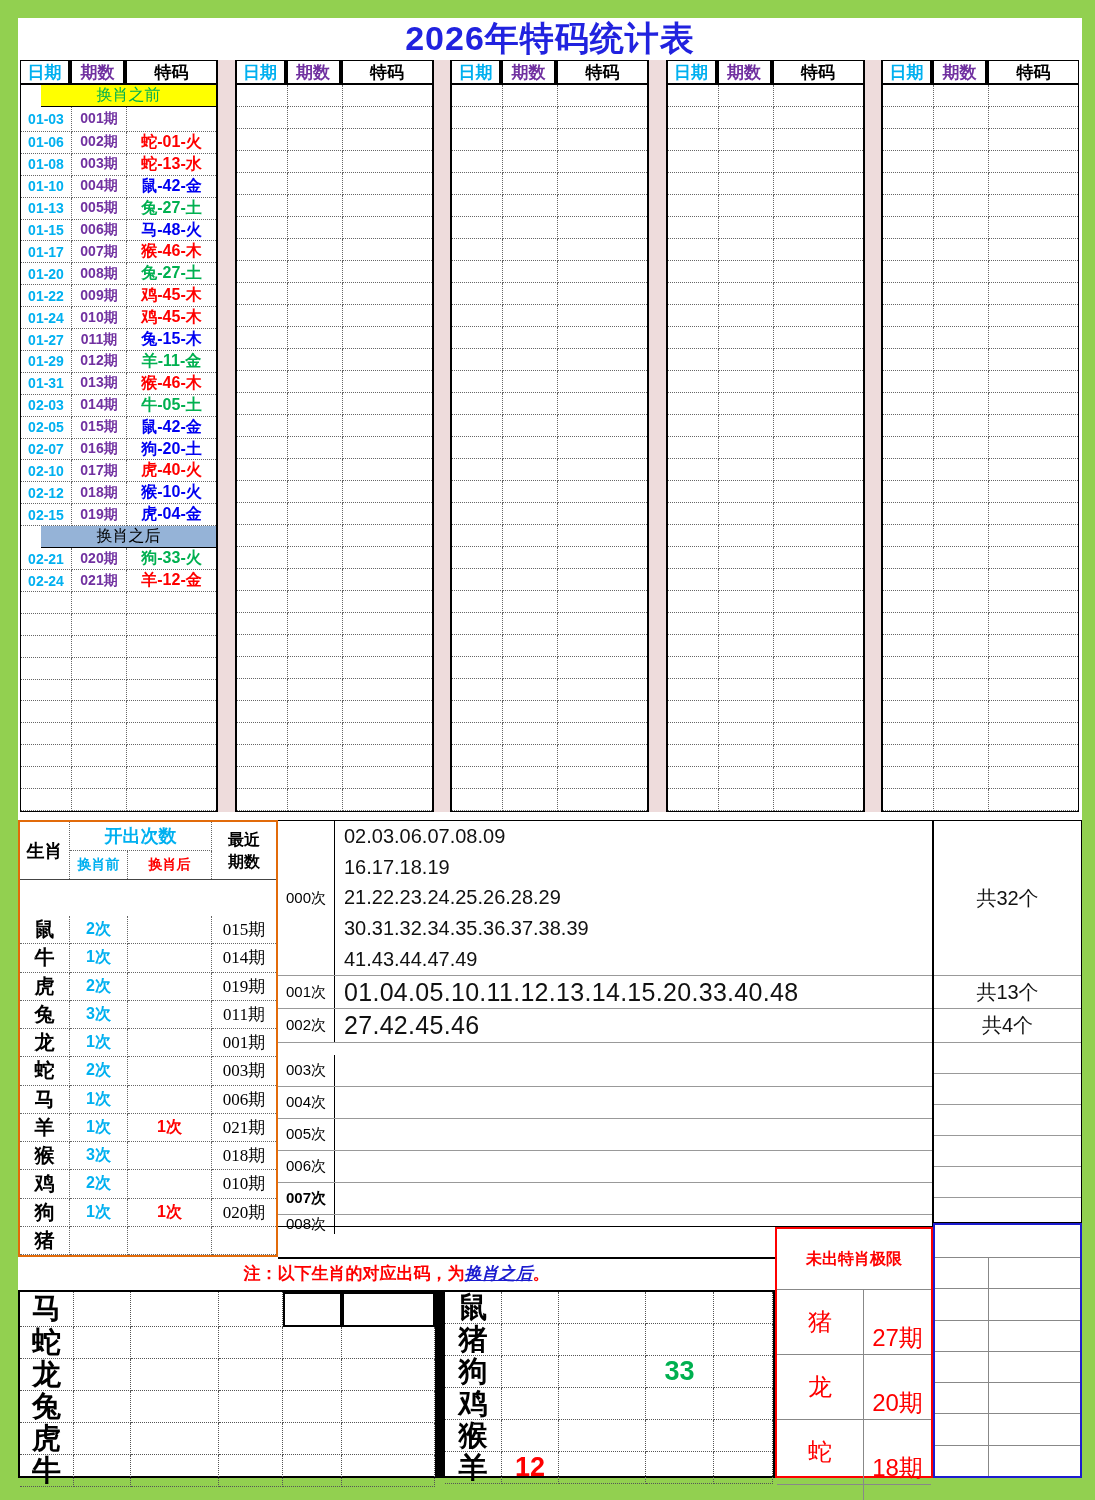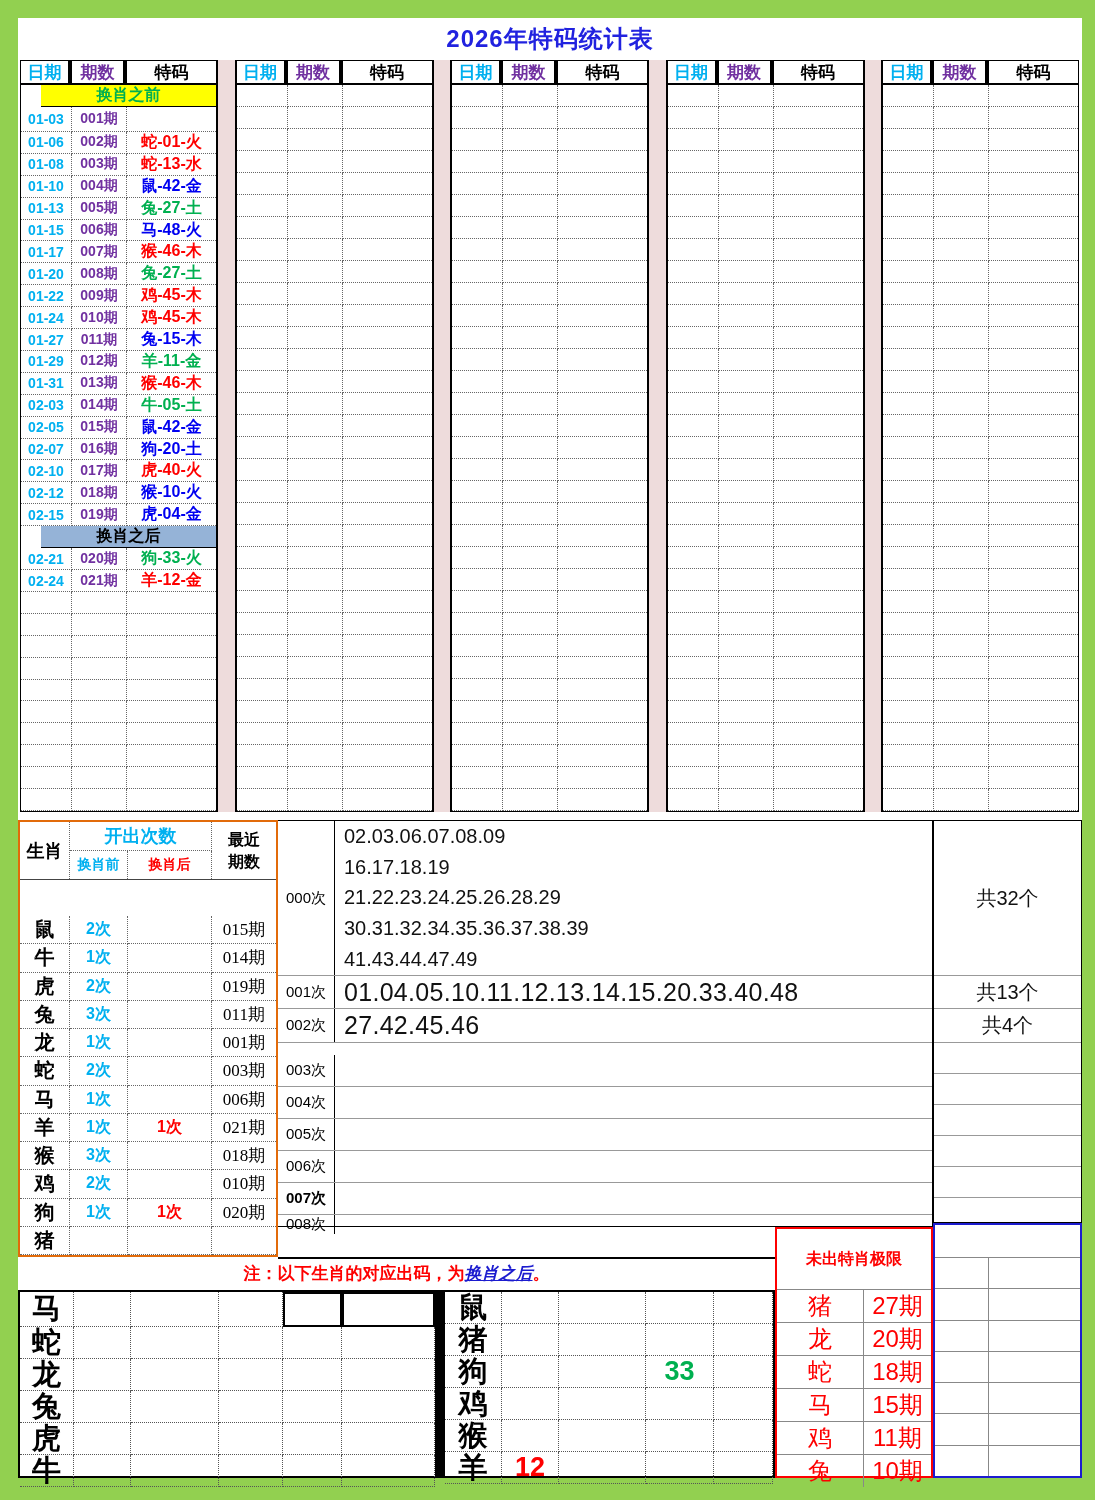--- a/index.html
+++ b/index.html
@@ -7,21 +7,21 @@
     width:1095px;height:1500px;position:relative;
     background:#92d050;
     font-family:"Liberation Sans","DejaVu Sans",sans-serif;
     -webkit-font-smoothing:antialiased;
   }
   .abs{position:absolute;box-sizing:border-box;}
   .content{left:18px;top:18px;width:1064px;height:1460px;background:#ffffff;}
   .title{
     left:18px;top:18px;width:1064px;height:42px;
     display:flex;align-items:center;justify-content:center;
-    font-size:24px;font-weight:bold;color:#2122df;letter-spacing:1px;
+    font-size:34px;font-weight:bold;color:#2122df;letter-spacing:1px;
   }
   
   .grp{
     border:1.5px solid #000;background:#fff;
     display:grid;grid-template-columns:51px 55px 1fr;
     grid-template-rows:24px repeat(33,1fr);
     overflow:hidden;
   }
   .cell{display:flex;align-items:center;justify-content:center;overflow:hidden;white-space:nowrap;}
   .hc{font-weight:bold;font-size:17px;border-bottom:2px solid #000;}
@@ -29,21 +29,21 @@
   .hd-date{color:#00b0f0;}
   .hd-period{color:#7030a0;}
   .hd-code{color:#000;}
   .dc{border-bottom:1px dotted #666;font-weight:bold;}
   .dc.b1{border-right:1px dotted #666;}
   .c-date{color:#00b0f0;font-size:14px;}
   .c-period{color:#7030a0;font-size:14px;}
   .c-code{font-size:16px;}
   .secrow{
     grid-column:1/4;display:flex;align-items:center;justify-content:center;
-    font-weight:bold;font-size:16px;border-bottom:1px solid #000;margin-left:20px;
+    font-weight:normal;font-size:16px;border-bottom:1px solid #000;margin-left:20px;
   }
   .sep{background:#eedcdc;border-left:1.5px solid #000;border-right:1.5px solid #000;}
   
   .stats{
     border:2.5px solid #e26b0a;background:#fff;display:flex;flex-direction:column;gap:36px;
   }
   .stats-head{
     height:57px;display:grid;grid-template-columns:50px 58px 84px 1fr;
     grid-template-rows:1fr 1fr;border-bottom:1.5px solid #444;flex:none;
   }
@@ -87,21 +87,21 @@
       font-size:27px;font-weight:bold;}
   .bc.outlined{border:2px solid #000;}
   .vblack{background:#000;}
   
   .limit{border:2.5px solid #fe0000;background:#fff;display:flex;flex-direction:column;}
   .limit-title{height:60px;flex:none;display:flex;align-items:center;justify-content:center;
       color:#fe0000;font-weight:bold;font-size:16px;}
   .lr{flex:1;display:flex;border-top:1px solid #888;}
   .lz{width:86px;flex:none;display:flex;align-items:center;justify-content:center;
       color:#fe0000;font-size:24px;border-right:1px solid #888;}
-  .lp{flex:1;display:flex;align-items:center;justify-content:center;color:#fe0000;font-size:24px;}
+  .lp{flex:1;display:flex;align-items:center;justify-content:center;color:#fe0000;font-size:24px;margin-top:32px;}
   
   .bluebox{border:2.5px solid #1c1ccf;background:#fff;display:flex;flex-direction:column;}
   .bb-top{height:32px;flex:none;border-bottom:1px solid #888;}
   .bb-row{flex:1;display:flex;border-bottom:1px solid #888;}
   .bb-row:last-child{border-bottom:none;}
   .bb-l{width:53px;flex:none;border-right:1px solid #888;}
   .bb-r{flex:1;}
 </style>
 </head>
 <body>

